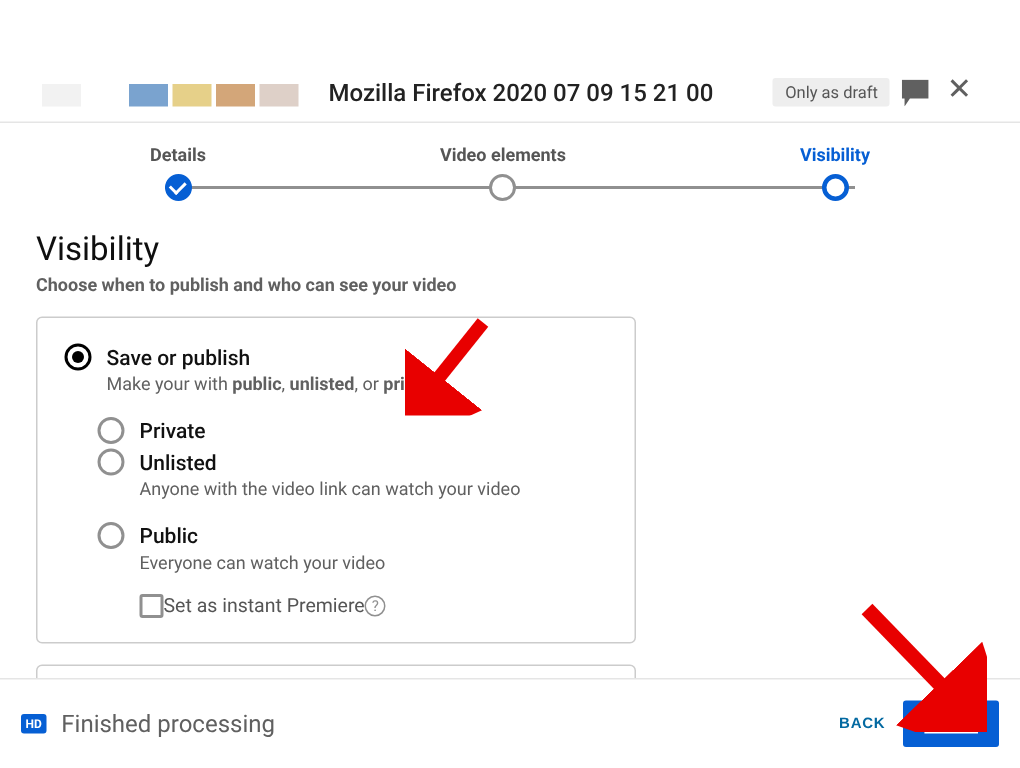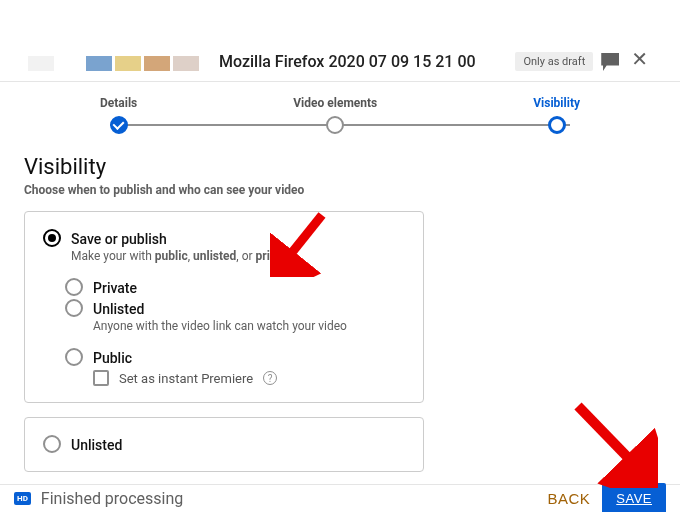--- a/index.html
+++ b/index.html
@@ -37,29 +37,29 @@
   .radio-outer { width: 18px; height: 18px; border: 2px solid #909090; border-radius: 50%; flex-shrink: 0; margin-top: 1px; display:flex; align-items:center; justify-content:center; }
   .radio-outer.checked { border-color: #000; }
   .radio-outer.checked::after { content:''; width:8px; height:8px; background:#000; border-radius:50%; }
   .opt-label { font-size: 14px; font-weight: 500; color: #111; }
   .opt-desc { font-size: 12px; color: #606060; margin: 2px 0 14px 28px; }
   .opt-desc b { font-weight: 700; }
   
   .sub-options { margin-left: 22px; }
   .sub-options .opt-desc { margin-bottom: 14px; }
   
-  .check-row { display: flex; align-items: center; gap: 10px; margin-left: 28px; margin-top: 4px; }
+  .check-row { display: flex; align-items: center; margin-left: 28px; margin-top: 4px; }
   .checkbox { width: 16px; height: 16px; border: 2px solid #909090; border-radius: 2px; }
   .check-label { font-size: 13px; color: #555; }
   .help-icon { width: 14px; height: 14px; border: 1px solid #909090; border-radius: 50%; font-size: 10px; color: #909090; display:inline-flex; align-items:center; justify-content:center; }
   
-  .footer { position: absolute; bottom: 0; left: 0; right: 0; height: 28px; border-top: 1px solid #e5e5e5; display: flex; align-items: center; padding: 0 14px; background: #fff; }
+  .footer { position: absolute; bottom: 0; left: 0; right: 0; height: 60px; border-top: 1px solid #e5e5e5; display: flex; align-items: center; padding: 0 14px; background: #fff; }
   .hd-badge { background: #065fd4; color: #fff; font-size: 8px; font-weight: 700; padding: 2px 3px; border-radius: 2px; margin-right: 10px; }
   .processing { font-size: 16px; color: #606060; flex: 1; }
-  .btn-back { font-size: 15px; font-weight: 400; color: #a16207; background: none; border: none; padding: 8px 12px; cursor: pointer; letter-spacing: 0.5px; }
+  .btn-back { font-size: 10px; font-weight: 700; color: #0369a1; background: none; border: none; padding: 8px 12px; cursor: pointer; letter-spacing: 0.5px; }
   .btn-save { font-size: 13px; font-weight: 500; color: #fff; background: #065fd4; border: none; padding: 8px 14px; border-radius: 2px; cursor: pointer; letter-spacing: 0.5px; text-decoration: underline; }
   
   .arrow { position: absolute; z-index: 10; }
   .arrow svg { display: block; }
 </style>
 </head>
 <body>
 
 <div class="header">
   <div class="thumbs">
@@ -115,20 +115,21 @@
       <div class="radio-row">
         <div class="radio-outer"></div>
         <div class="opt-label">Unlisted</div>
       </div>
       <div class="opt-desc">Anyone with the video link can watch your video</div>
 
       <div class="radio-row">
         <div class="radio-outer"></div>
         <div class="opt-label">Public</div>
       </div>
+      <div class="opt-desc">Everyone can watch your video</div>
 
       <div class="check-row">
         <div class="checkbox"></div>
         <span class="check-label">Set as instant Premiere</span>
         <span class="help-icon">?</span>
       </div>
     </div>
   </div>
 
   <div class="card">

